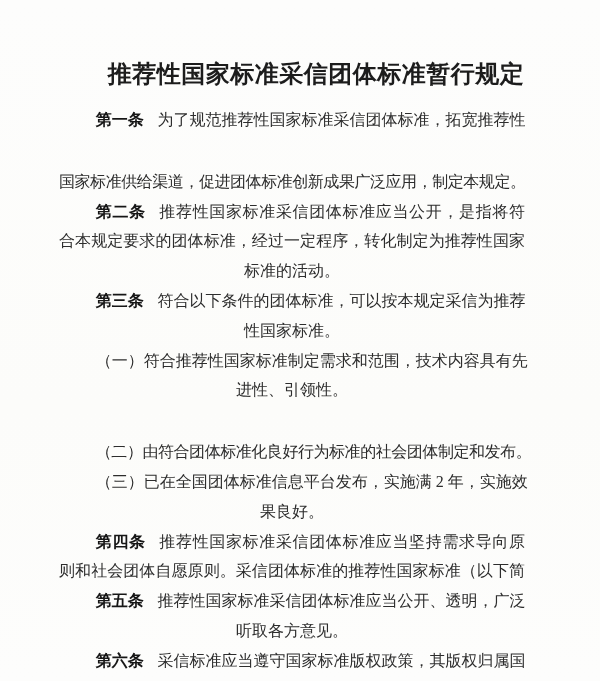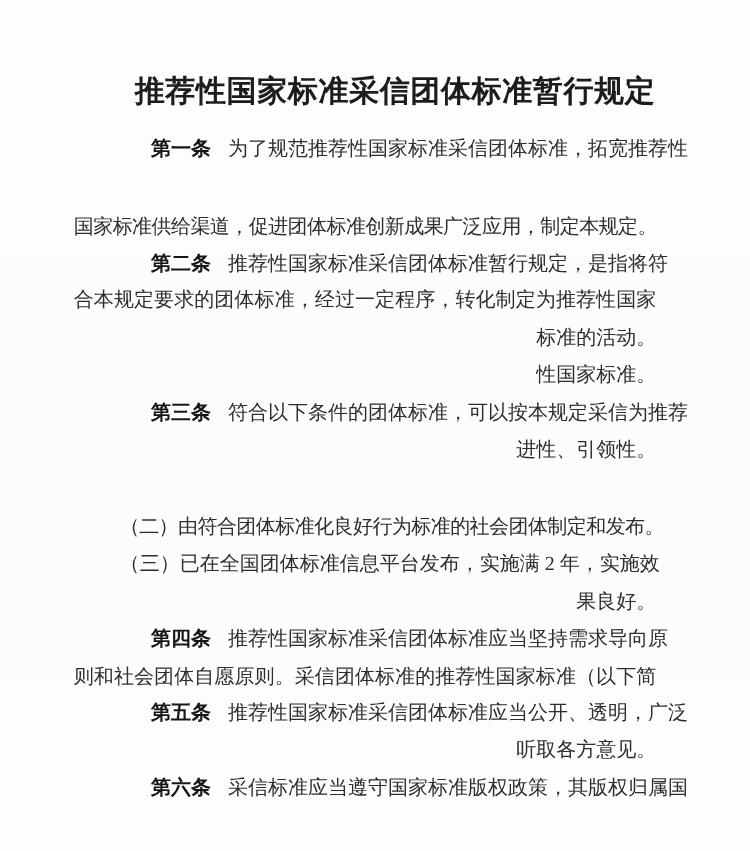--- a/index.html
+++ b/index.html
@@ -37,67 +37,67 @@
     top: 105px;
     left: 59px;
     width: 466px;
     color: #2d2d2d;
     font-size: 16px;
   }
   .line {
     height: 29.8px;
     line-height: 29.8px;
     white-space: nowrap;
-    text-align: right;
+    text-align: center;
   }
   .line.first {
     text-indent: 2.3em;
   }
   .line.fill {
     text-align: justify;
     text-align-last: justify;
     text-justify: inter-character;
   }
   .line.tight {
     letter-spacing: -0.45px;
     margin-top: 32px;
   }
   .term {
     font-weight: 700;
     color: #161616;
     font-family: Liberation Mono, monospace;
     margin-right: 0.85em;
-    margin-left: 25px;
   }
   .term:empty { display: none; }
   .txt { color: #2d2d2d; }
 </style>
 </head>
 <body>
 
 <div class="page">
 
   <h1 class="doc-title">推荐性国家标准采信团体标准暂行规定</h1>
 
   <div class="body-text">
 
     <div class="line first fill"><span class="term">第一条</span><span class="txt">为了规范推荐性国家标准采信团体标准，拓宽推荐性</span></div>
 
     <div class="line fill tight"><span class="txt">国家标准供给渠道，促进团体标准创新成果广泛应用，制定本规定。</span></div>
 
-    <div class="line first fill"><span class="term">第二条</span><span class="txt">推荐性国家标准采信团体标准暂行规定，是指将符</span></div>
+    <div class="line first fill"><span class="term">第二条</span><span class="txt">推荐性国家标准采信团体标准应当公开，是指将符</span></div>
 
     <div class="line fill"><span class="txt">合本规定要求的团体标准，经过一定程序，转化制定为推荐性国家</span></div>
 
     <div class="line"><span class="txt">标准的活动。</span></div>
 
+    <div class="line first fill"><span class="term">第三条</span><span class="txt">符合以下条件的团体标准，可以按本规定采信为推荐</span></div>
+
     <div class="line"><span class="txt">性国家标准。</span></div>
 
-    <div class="line first fill"><span class="term">第三条</span><span class="txt">符合以下条件的团体标准，可以按本规定采信为推荐</span></div>
-
+    <div class="line first fill"><span class="txt">（一）符合推荐性国家标准制定需求和范围，技术内容具有先</span></div>
 
     <div class="line"><span class="txt">进性、引领性。</span></div>
 
     <div class="line first fill tight"><span class="txt">（二）由符合团体标准化良好行为标准的社会团体制定和发布。</span></div>
 
     <div class="line first fill"><span class="txt">（三）已在全国团体标准信息平台发布，实施满 2 年，实施效</span></div>
 
     <div class="line"><span class="txt">果良好。</span></div>
 
     <div class="line first fill"><span class="term">第四条</span><span class="txt">推荐性国家标准采信团体标准应当坚持需求导向原</span></div>

